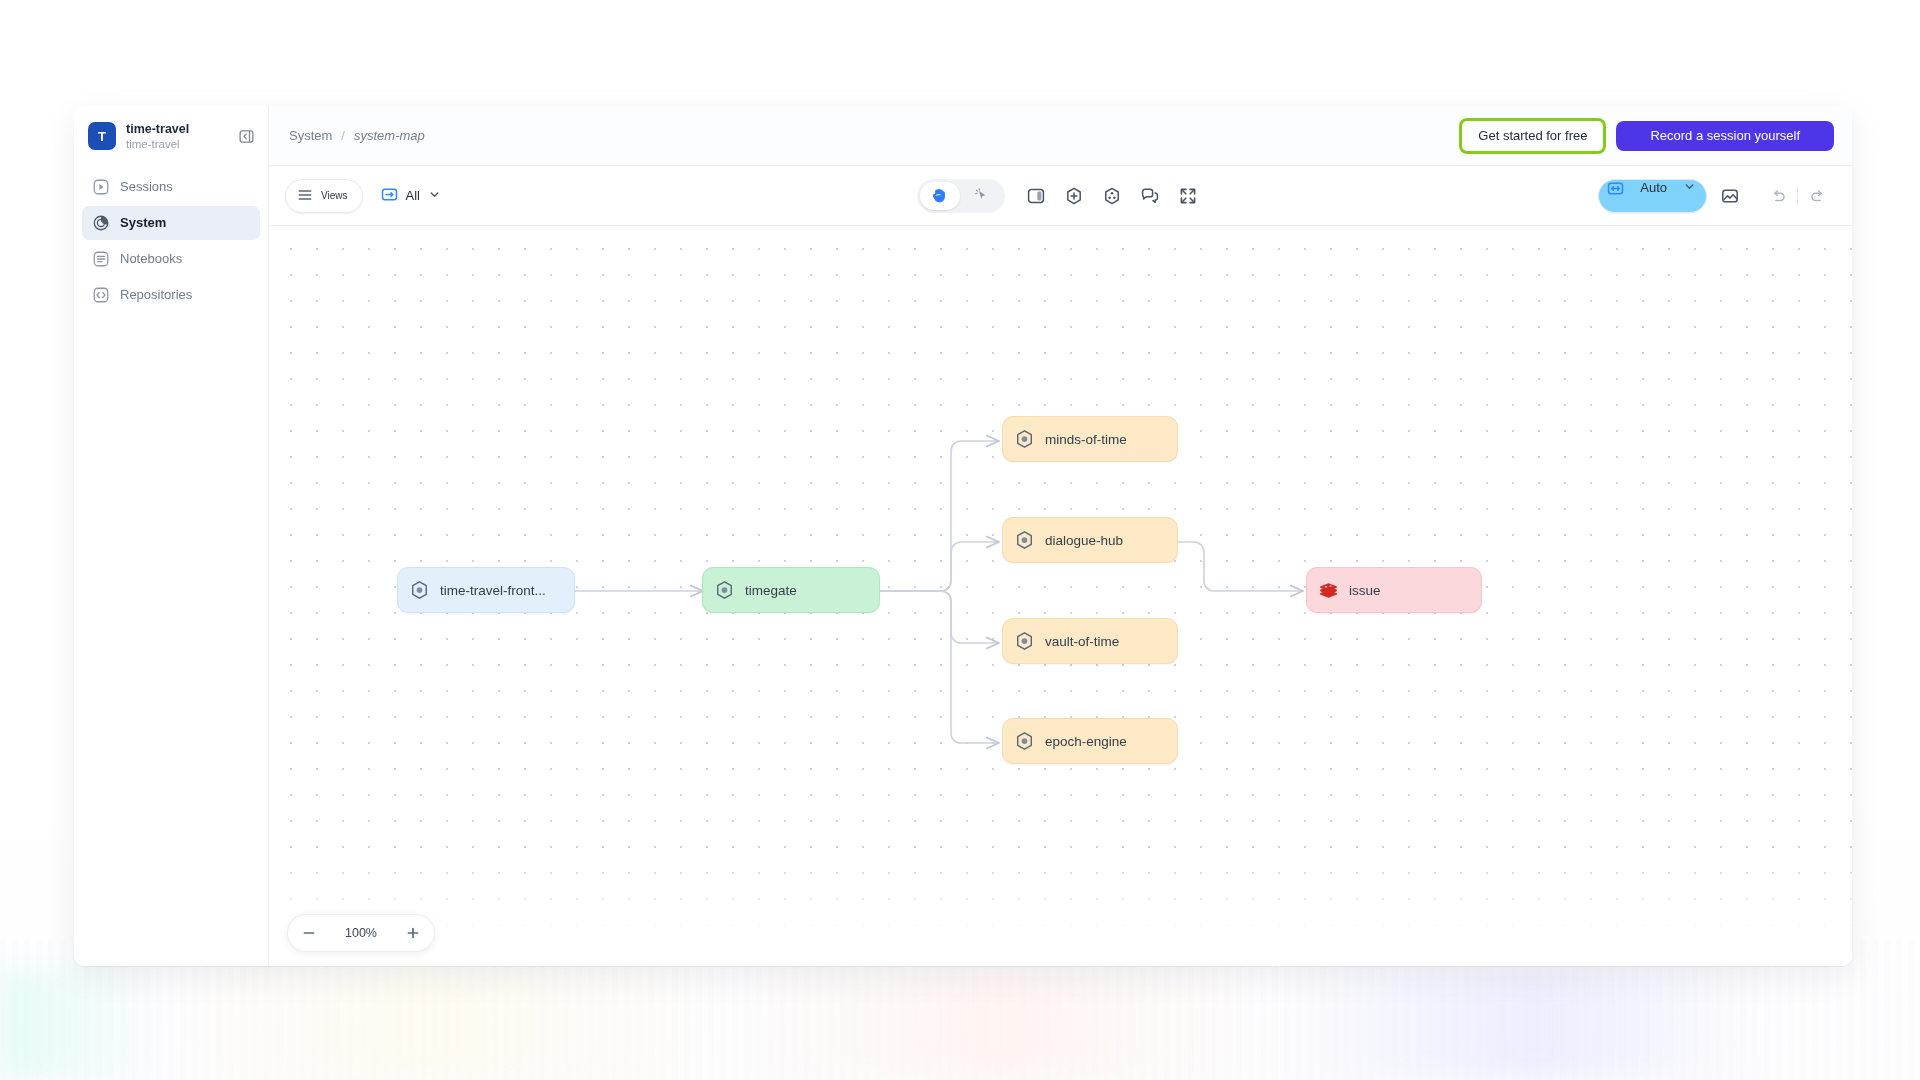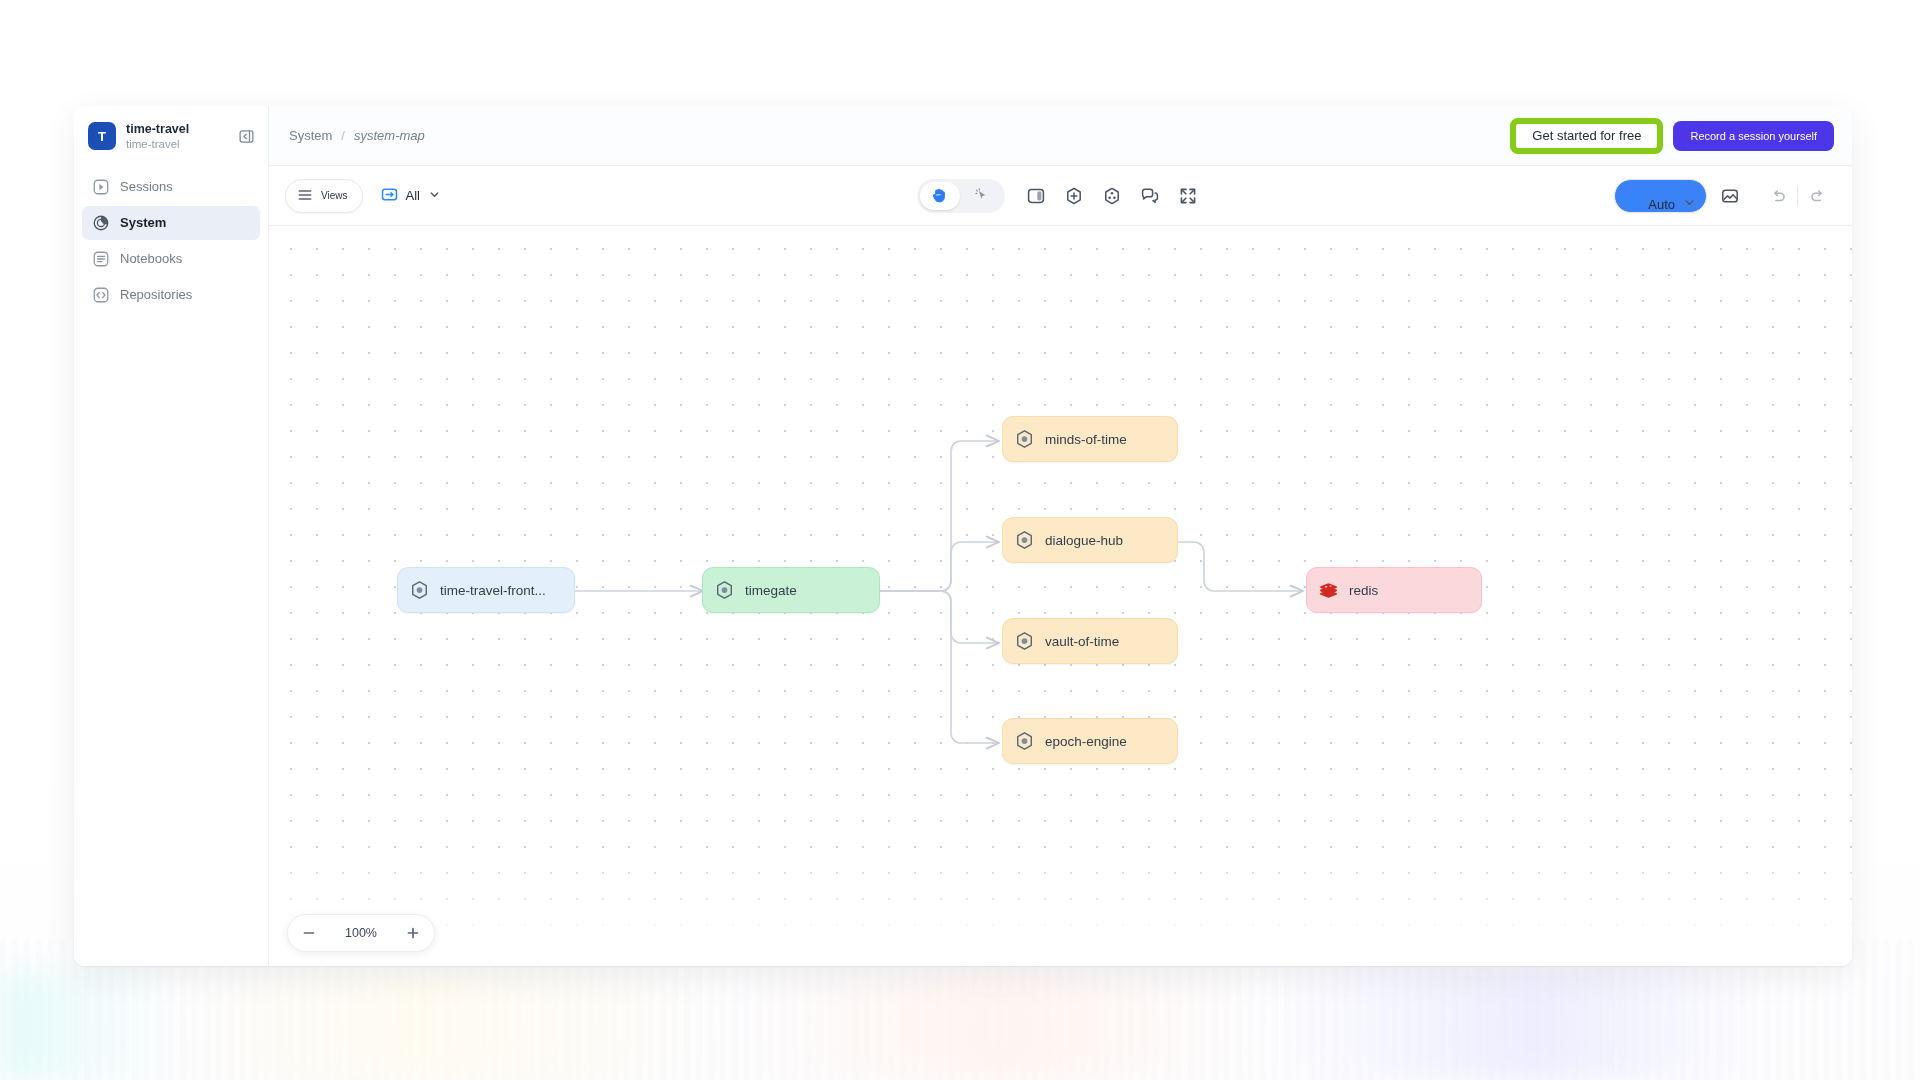--- a/index.html
+++ b/index.html
@@ -106,28 +106,28 @@
     display: flex; align-items: center;
     padding: 0 18px 0 20px;
     background: #fcfdfe;
   }
   .crumb { display: flex; align-items: center; gap: 9px; font-size: 13px; color: #75828f; }
   .crumb .sep { color: #b9c2cd; }
   .crumb .cur { color: #75828f; font-style: italic; }
   .topbar-spacer { flex: 1 1 auto; }
   .btn-ghost {
     height: 36px; padding: 0 16px; border-radius: 8px;
-    border: 6px solid #84cc16; background: #fff;
+    border: 3px solid #84cc16; background: #fff;
     font-size: 13px; color: #232c3a; cursor: pointer;
     display: flex; align-items: center;
   }
   .btn-primary {
-    height: 30px; padding: 0 17px; border-radius: 8px; margin-left: 10px;
+    height: 30px; padding: 0 34px; border-radius: 8px; margin-left: 10px;
     border: none; background: #4d35e8; color: #fff;
-    font-size: 11px; font-weight: 500; cursor: pointer;
+    font-size: 13px; font-weight: 500; cursor: pointer;
     display: flex; align-items: center;
   }
 
   
   .toolbar {
     height: 60px; flex: 0 0 60px;
     border-bottom: 1px solid #eceff3;
     display: flex; align-items: center;
     padding: 0 18px 0 16px;
     background: #ffffff;
@@ -162,23 +162,23 @@
   .tb-icon {
     width: 34px; height: 32px; border-radius: 7px;
     display: flex; align-items: center; justify-content: center;
     cursor: pointer; color: #4a5465; background: transparent; border: none;
   }
   .tb-right {
     margin-left: auto; display: flex; align-items: center; gap: 6px;
   }
   .auto-btn {
     height: 34px; padding: 0 10px 0 8px; border-radius: 18px;
-    background: #3b82f6; border: 1px solid #e7eaf0;
+    background: #7dd3fc; border: 1px solid #e7eaf0;
     box-shadow: 0 1px 2px rgba(16,24,40,.05);
-    display: flex; align-items: flex-end; gap: 8px;
+    display: flex; align-items: flex-start; gap: 16px;
     font-size: 13px; color: #1f2a37; cursor: pointer;
   }
   .undo-group { display: flex; align-items: center; gap: 2px; margin-left: 8px; }
   .vdiv { width: 1px; height: 18px; background: #e6e9ef; }
 
   
   .canvas {
     flex: 1 1 auto; position: relative; overflow: hidden;
     background-color: #ffffff;
     background-image: radial-gradient(circle, #ccd0e6 0.9px, transparent 1px);
@@ -529,21 +529,21 @@
               <path d="M2 14.6c0-.5.5-.8 1.4-1.2l7.6-2.9 7.6 2.9c.9.4 1.4.7 1.4 1.2 0 .5-.5.8-1.4 1.2l-7.6 2.9-7.6-2.9C2.5 15.4 2 15.1 2 14.6z"></path>
               <path d="M2 11c0-.5.5-.8 1.4-1.2L11 6.9l7.6 2.9c.9.4 1.4.7 1.4 1.2 0 .5-.5.8-1.4 1.2L11 15.1l-7.6-2.9C2.5 11.8 2 11.5 2 11z"></path>
               <path d="M2 7.4c0-.5.5-.8 1.4-1.2L11 3.3l7.6 2.9c.9.4 1.4.7 1.4 1.2 0 .5-.5.8-1.4 1.2L11 11.5 3.4 8.6C2.5 8.2 2 7.9 2 7.4z"></path>
             </g>
             <g fill="#ffffff" opacity=".92">
               <ellipse cx="8.4" cy="7.2" rx="1.5" ry=".75"></ellipse>
               <ellipse cx="13.2" cy="6.3" rx="1.2" ry=".6"></ellipse>
             </g>
           </svg>
         </span>
-        <span class="nlbl">redis</span>
+        <span class="nlbl">issue</span>
       </div>
 
       <div class="canvas-fade"></div>
 
       <div class="zoomctl">
         <button class="zb">
           <svg width="16" height="16" viewBox="0 0 16 16" stroke="#5d6878" stroke-width="1.7" stroke-linecap="round">
               <line x1="3.5" y1="8" x2="12.5" y2="8"></line>
             </svg>
         </button>

